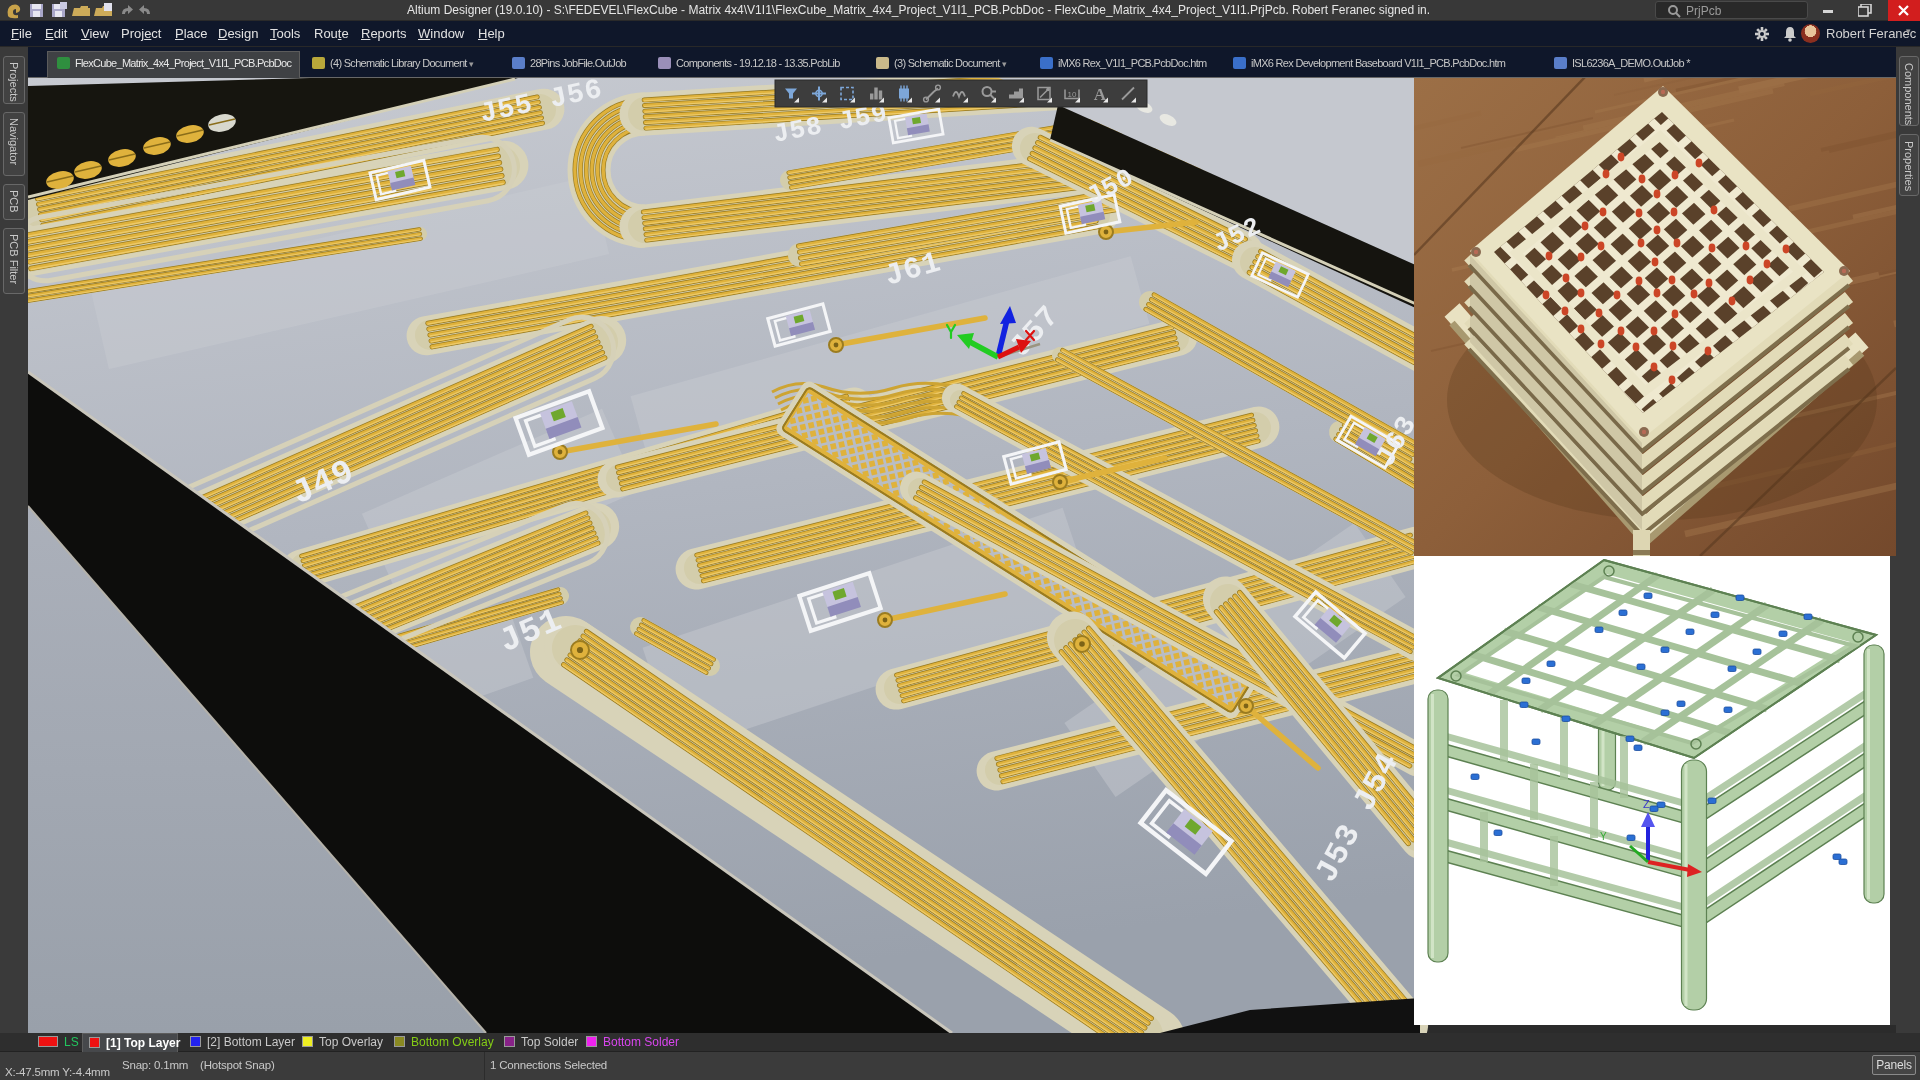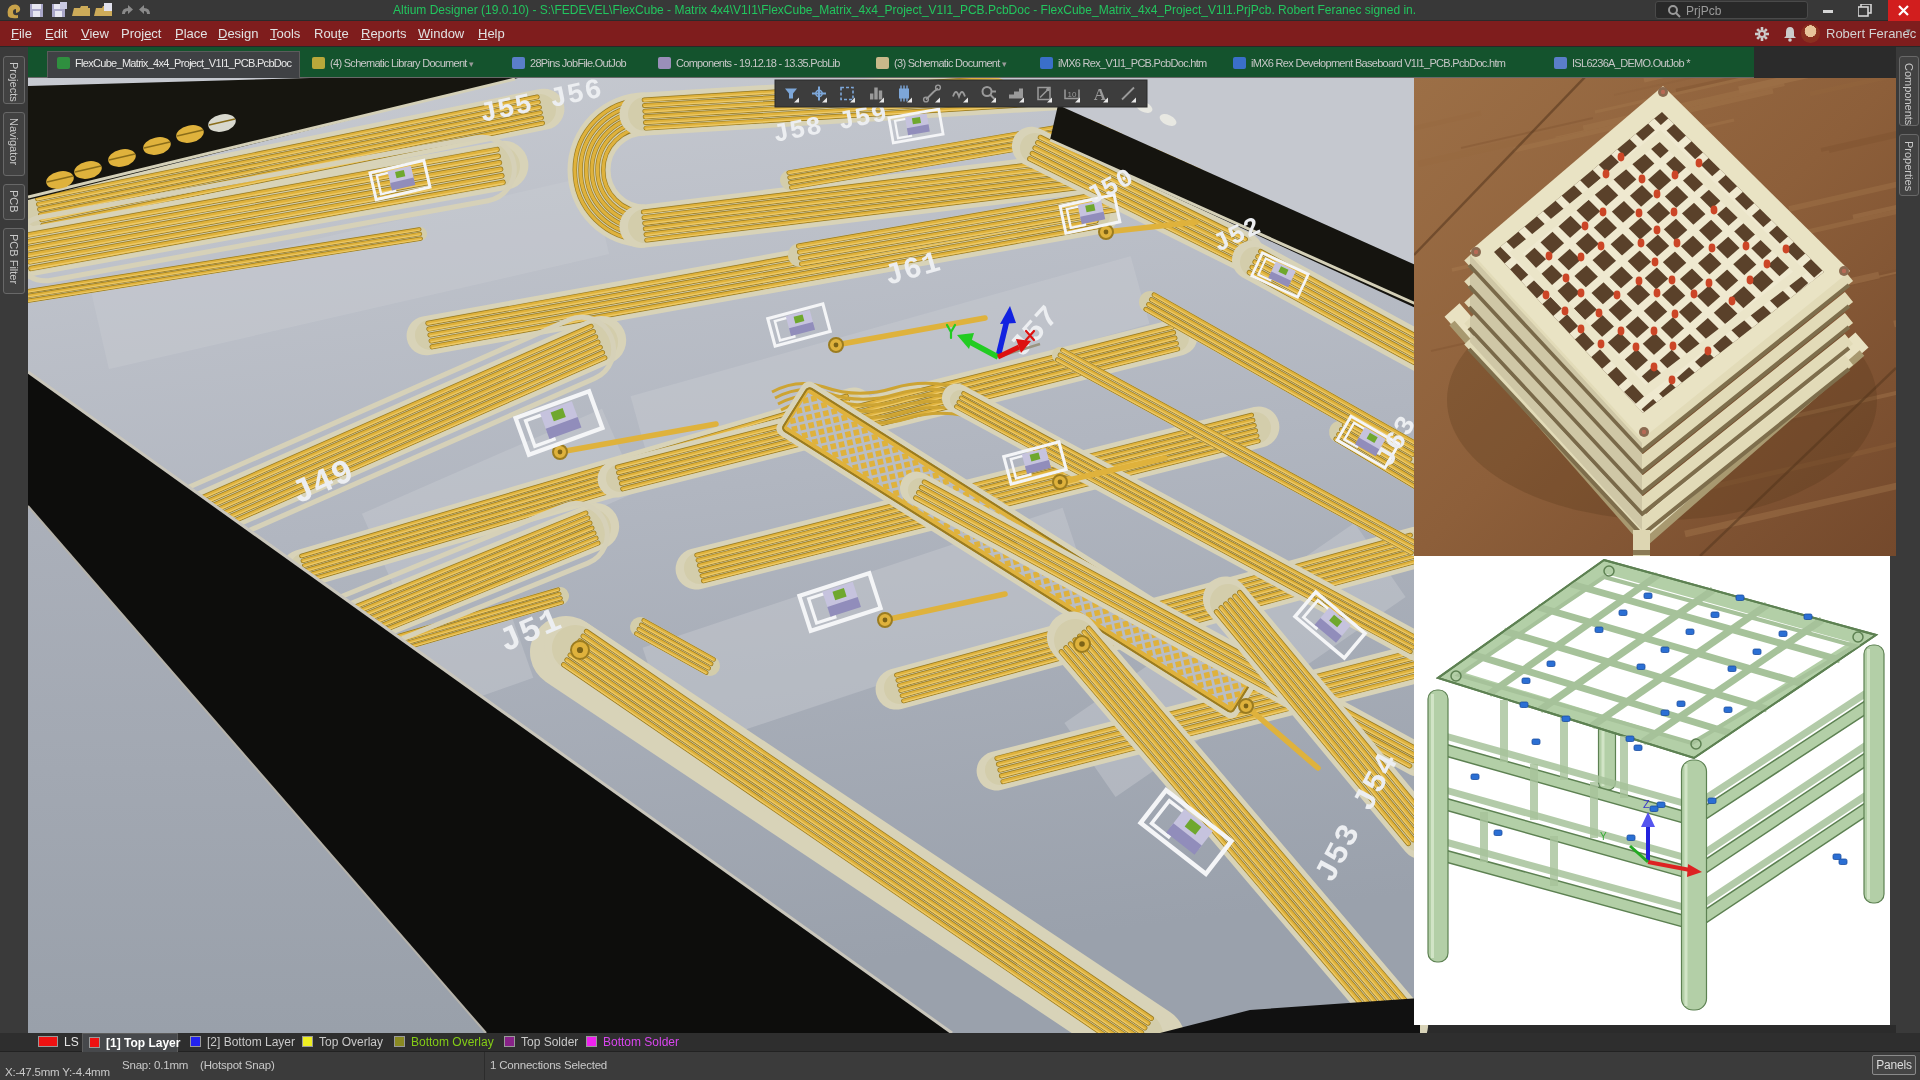--- a/index.html
+++ b/index.html
@@ -1,19 +1,19 @@
 <!DOCTYPE html>
 <html><head><meta charset="utf-8"><style>
 *{margin:0;padding:0;box-sizing:border-box}
 body{width:1920px;height:1080px;overflow:hidden;font-family:"Liberation Sans",sans-serif;background:#2b2b2b;position:relative}
 .abs{position:absolute}
 .titlebar{left:0;top:0;width:1920px;height:21px;background:#383838;border-bottom:1px solid #2a2a2a}
-.menubar{left:0;top:21px;width:1920px;height:26px;background:#7f1d1d;border-bottom:1px solid #282828;color:#e2e2e2;font-size:13px}
+.menubar{left:0;top:21px;width:1920px;height:26px;background:#0f172a;border-bottom:1px solid #282828;color:#e2e2e2;font-size:13px}
 .menubar span.m{position:absolute;top:5px}
-.tabbar{left:0;top:47px;width:1754px;height:31px;background:#14532d;border-bottom:1px solid #686868}
+.tabbar{left:0;top:47px;width:1896px;height:31px;background:#0f172a;border-bottom:1px solid #686868}
 .doctab{position:absolute;top:10px;height:20px;font-size:11px;letter-spacing:-0.7px;color:#c5c5c5;white-space:nowrap}
 .dicon{display:inline-block;width:13px;height:12px;vertical-align:-2px;margin-right:5px;border-radius:2px}
 .vstrip{background:#3a3a3a}
 .vtab{position:absolute;left:3px;width:22px;background:#424242;border:1px solid #686868;border-radius:3px;color:#c9c9c9;font-size:11px}
 .vtab div{transform:rotate(90deg);transform-origin:0 0;position:absolute;left:16px;top:5px;white-space:nowrap}
 .rvtab{position:absolute;left:1899px;width:20px;background:#424242;border:1px solid #686868;border-radius:3px;color:#c9c9c9;font-size:11px}
 .rvtab div{transform:rotate(90deg);transform-origin:0 0;position:absolute;left:15px;top:6px;white-space:nowrap}
 .layerbar{left:0;top:1033px;width:1920px;height:19px;background:#2e2e2e;border-bottom:1px solid #222}
 .ltab{position:absolute;top:0;height:19px;font-size:12px;color:#c9c9c9;line-height:19px;white-space:nowrap}
 .lsq{display:inline-block;width:11px;height:11px;vertical-align:-1px;margin-right:6px;border:1px solid #999}
@@ -28,21 +28,21 @@
 <rect x="48" y="2" width="13" height="13" fill="#a9a7c9"></rect>
       <rect x="50" y="2" width="9" height="5" fill="#e8e8f2"></rect>
       <rect x="51" y="9" width="7" height="6" fill="#e8e8f2"></rect>
       <rect x="56" y="0" width="7" height="7" fill="#c9c9e2"></rect>
 <path d="M 68 14 L 70 6 L 76 6 L 77 4 L 84 4 L 84 6 L 86 6 L 86 14 Z" fill="#cdab59"></path>
 <path d="M 90 14 L 92 6 L 98 6 L 99 4 L 106 4 L 106 6 L 108 6 L 108 14 Z" fill="#cdab59"></path>
       <rect x="100" y="1" width="8" height="8" fill="#e2e2ee"></rect>
 <path d="M 118 12 Q 118 6 124 6 L 124 3 L 129 7.5 L 124 12 L 124 9 Q 121 9 121 12 Z" fill="#8a8a8a"></path>
 <path d="M 146 12 Q 146 6 140 6 L 140 3 L 135 7.5 L 140 12 L 140 9 Q 143 9 143 12 Z" fill="#8a8a8a"></path>
 </svg>
-    <div class="abs" style="left:393px;top:3px;width:1000px;text-align:center;color:#22c55e;font-size:12px;white-space:nowrap">Altium Designer (19.0.10) - S:\FEDEVEL\FlexCube - Matrix 4x4\V1I1\FlexCube_Matrix_4x4_Project_V1I1_PCB.PcbDoc - FlexCube_Matrix_4x4_Project_V1I1.PrjPcb. Robert Feranec signed in.</div>
+    <div class="abs" style="left:407px;top:3px;width:1000px;text-align:center;color:#e5e5e5;font-size:12px;white-space:nowrap">Altium Designer (19.0.10) - S:\FEDEVEL\FlexCube - Matrix 4x4\V1I1\FlexCube_Matrix_4x4_Project_V1I1_PCB.PcbDoc - FlexCube_Matrix_4x4_Project_V1I1.PrjPcb. Robert Feranec signed in.</div>
     <div class="abs" style="left:1655px;top:1px;width:153px;height:18px;background:#292929;border:1px solid #4a4a4a;border-radius:3px">
 <svg width="14" height="14" style="position:absolute;left:11px;top:2px">
         <circle cx="6" cy="6" r="4" fill="none" stroke="#9a9a9a" stroke-width="2"></circle>
         <line x1="9" y1="9" x2="13" y2="13" stroke="#9a9a9a" stroke-width="2"></line>
       </svg>
 <span style="position:absolute;left:30px;top:2px;color:#9a9a9a;font-size:12px">PrjPcb</span>
     </div>
     <div class="abs" style="left:1823px;top:10px;width:10px;height:3px;background:#d5d5d5"></div>
     <svg class="abs" style="left:1858px;top:4px" width="14" height="13">
       <rect x="3" y="0" width="10" height="9" fill="none" stroke="#d5d5d5" stroke-width="1.6"></rect>
@@ -1279,21 +1279,21 @@
         <text x="0" y="6" font-size="17" font-weight="bold" fill="#9a9a9a" text-anchor="middle" font-family="Liberation Serif">A</text>
         <polygon points="3,9 8,9 8,4" fill="#e8e8e8"></polygon>
       </g>
       <g transform="translate(1128 93.5)">
         <path d="M -6 6 L 6 -6" stroke="#9a9a9a" stroke-width="1.8"></path>
         <polygon points="3,9 8,9 8,4" fill="#e8e8e8"></polygon>
       </g>
     </g>
   </svg>
 <div class="abs layerbar">
-    <div class="ltab" style="left:32px;width:52px;font-weight:normal;color:#e5e5e5;padding-left:6px"><span class="lsq" style="background:#ee1111;width:20px"></span>LS</div>
+    <div class="ltab" style="left:32px;width:52px;font-weight:normal;color:#22c55e;padding-left:6px"><span class="lsq" style="background:#ee1111;width:20px"></span>LS</div>
     <div class="ltab" style="left:82px;width:96px;background:#46484b;border:1px solid #5c5c5c;border-bottom:none;font-weight:bold;color:#fff;padding-left:6px"><span class="lsq" style="background:#ee1111;width:11px"></span>[1] Top Layer</div>
     <div class="ltab" style="left:184px;width:104px;font-weight:normal;color:#c9c9c9;padding-left:6px"><span class="lsq" style="background:#2222ee;width:11px"></span>[2] Bottom Layer</div>
     <div class="ltab" style="left:296px;width:84px;font-weight:normal;color:#c9c9c9;padding-left:6px"><span class="lsq" style="background:#eeee22;width:11px"></span>Top Overlay</div>
     <div class="ltab" style="left:388px;width:102px;font-weight:normal;color:#84cc16;padding-left:6px"><span class="lsq" style="background:#8a8a22;width:11px"></span>Bottom Overlay</div>
     <div class="ltab" style="left:498px;width:74px;font-weight:normal;color:#c9c9c9;padding-left:6px"><span class="lsq" style="background:#882288;width:11px"></span>Top Solder</div>
     <div class="ltab" style="left:580px;width:100px;font-weight:normal;color:#d946ef;padding-left:6px"><span class="lsq" style="background:#ee22ee;width:11px"></span>Bottom Solder</div>
   </div>
 <div class="abs statusbar">
     <span class="abs" style="left:5px;top:14px">X:-47.5mm Y:-4.4mm</span>
     <span class="abs" style="left:122px;top:7px">Snap: 0.1mm</span>

